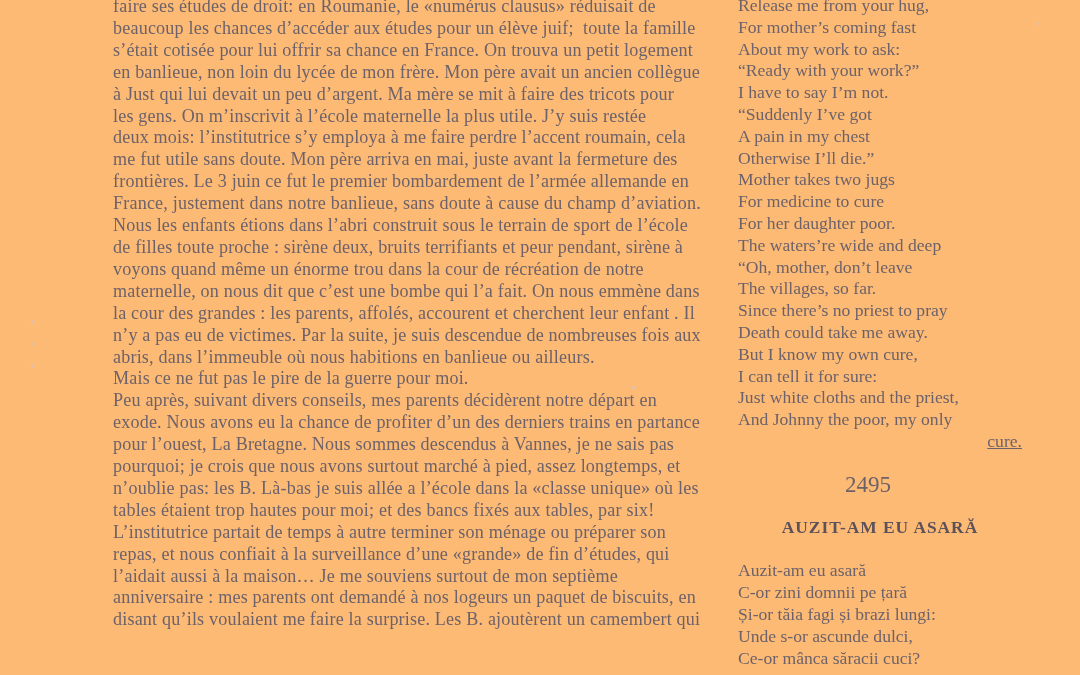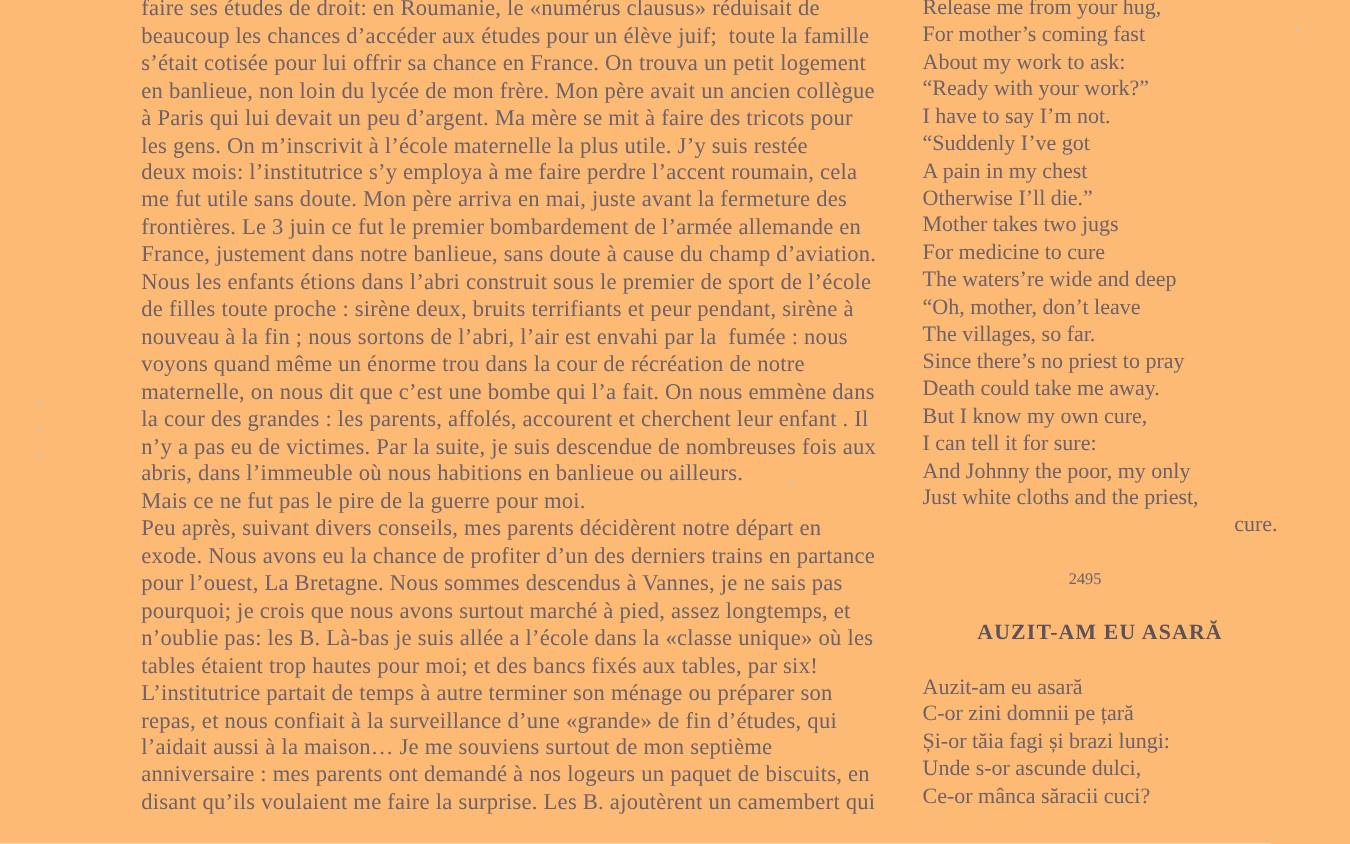--- a/index.html
+++ b/index.html
@@ -46,23 +46,24 @@
   }
   .verse-line {
     font-size: 17.6px;
     line-height: 21.8px;
     white-space: pre;
     color: #6d626a;
   }
   .verse-line.runover {
     text-align: right;
     padding-right: 36px;
+    text-decoration: underline;
   }
   .poem-number {
-    font-size: 13px;
+    font-size: 23px;
     line-height: 21.8px;
     text-align: center;
     padding-right: 60px;
     margin-top: 21px;
     color: #6d626a;
   }
   .poem-title {
     font-size: 17.4px;
     line-height: 21.8px;
     font-weight: bold;
@@ -98,29 +99,28 @@
   <div class="speck" style="left:31px;top:342px;width:2px;height:4px;"></div>
   <div class="speck" style="left:31px;top:364px;width:2px;height:4px;"></div>
   <div class="speck" style="left:632px;top:386px;width:3px;height:3px;"></div>
   <div class="speck" style="left:1037px;top:22px;width:3px;height:3px;"></div>
 
   <div class="col-left">
     <div class="prose-line">faire ses études de droit: en Roumanie, le «numérus clausus» réduisait de</div>
     <div class="prose-line">beaucoup les chances d’accéder aux études pour un élève juif;  toute la famille</div>
     <div class="prose-line">s’était cotisée pour lui offrir sa chance en France. On trouva un petit logement</div>
     <div class="prose-line">en banlieue, non loin du lycée de mon frère. Mon père avait un ancien collègue</div>
-    <div class="prose-line">à Paris qui lui devait un peu d’argent. Ma mère se mit à faire des tricots pour</div>
+    <div class="prose-line">à Just qui lui devait un peu d’argent. Ma mère se mit à faire des tricots pour</div>
     <div class="prose-line">les gens. On m’inscrivit à l’école maternelle la plus utile. J’y suis restée</div>
     <div class="prose-line">deux mois: l’institutrice s’y employa à me faire perdre l’accent roumain, cela</div>
     <div class="prose-line">me fut utile sans doute. Mon père arriva en mai, juste avant la fermeture des</div>
     <div class="prose-line">frontières. Le 3 juin ce fut le premier bombardement de l’armée allemande en</div>
     <div class="prose-line">France, justement dans notre banlieue, sans doute à cause du champ d’aviation.</div>
-    <div class="prose-line">Nous les enfants étions dans l’abri construit sous le premier de sport de l’école</div>
+    <div class="prose-line">Nous les enfants étions dans l’abri construit sous le terrain de sport de l’école</div>
     <div class="prose-line">de filles toute proche : sirène deux, bruits terrifiants et peur pendant, sirène à</div>
-    <div class="prose-line">nouveau à la fin ; nous sortons de l’abri, l’air est envahi par la  fumée : nous</div>
     <div class="prose-line">voyons quand même un énorme trou dans la cour de récréation de notre</div>
     <div class="prose-line">maternelle, on nous dit que c’est une bombe qui l’a fait. On nous emmène dans</div>
     <div class="prose-line">la cour des grandes : les parents, affolés, accourent et cherchent leur enfant . Il</div>
     <div class="prose-line">n’y a pas eu de victimes. Par la suite, je suis descendue de nombreuses fois aux</div>
     <div class="prose-line">abris, dans l’immeuble où nous habitions en banlieue ou ailleurs.</div>
     <div class="prose-line">Mais ce ne fut pas le pire de la guerre pour moi.</div>
     <div class="prose-line">Peu après, suivant divers conseils, mes parents décidèrent notre départ en</div>
     <div class="prose-line">exode. Nous avons eu la chance de profiter d’un des derniers trains en partance</div>
     <div class="prose-line">pour l’ouest, La Bretagne. Nous sommes descendus à Vannes, je ne sais pas</div>
     <div class="prose-line">pourquoi; je crois que nous avons surtout marché à pied, assez longtemps, et</div>
@@ -137,29 +137,30 @@
     <div class="verse-line">Release me from your hug,</div>
     <div class="verse-line">For mother’s coming fast</div>
     <div class="verse-line">About my work to ask:</div>
     <div class="verse-line">“Ready with your work?”</div>
     <div class="verse-line">I have to say I’m not.</div>
     <div class="verse-line">“Suddenly I’ve got</div>
     <div class="verse-line">A pain in my chest</div>
     <div class="verse-line">Otherwise I’ll die.”</div>
     <div class="verse-line">Mother takes two jugs</div>
     <div class="verse-line">For medicine to cure</div>
+    <div class="verse-line">For her daughter poor.</div>
     <div class="verse-line">The waters’re wide and deep</div>
     <div class="verse-line">“Oh, mother, don’t leave</div>
     <div class="verse-line">The villages, so far.</div>
     <div class="verse-line">Since there’s no priest to pray</div>
     <div class="verse-line">Death could take me away.</div>
     <div class="verse-line">But I know my own cure,</div>
     <div class="verse-line">I can tell it for sure:</div>
+    <div class="verse-line">Just white cloths and the priest,</div>
     <div class="verse-line">And Johnny the poor, my only</div>
-    <div class="verse-line">Just white cloths and the priest,</div>
     <div class="verse-line runover">cure.</div>
 
     <div class="poem-number">2495</div>
 
     <div class="poem-title">AUZIT-AM EU ASARĂ</div>
 
     <div class="ro-block">
       <div class="ro-line">Auzit-am eu asară</div>
       <div class="ro-line">C-or zini domnii pe țară</div>
       <div class="ro-line">Și-or tăia fagi și brazi lungi:</div>

